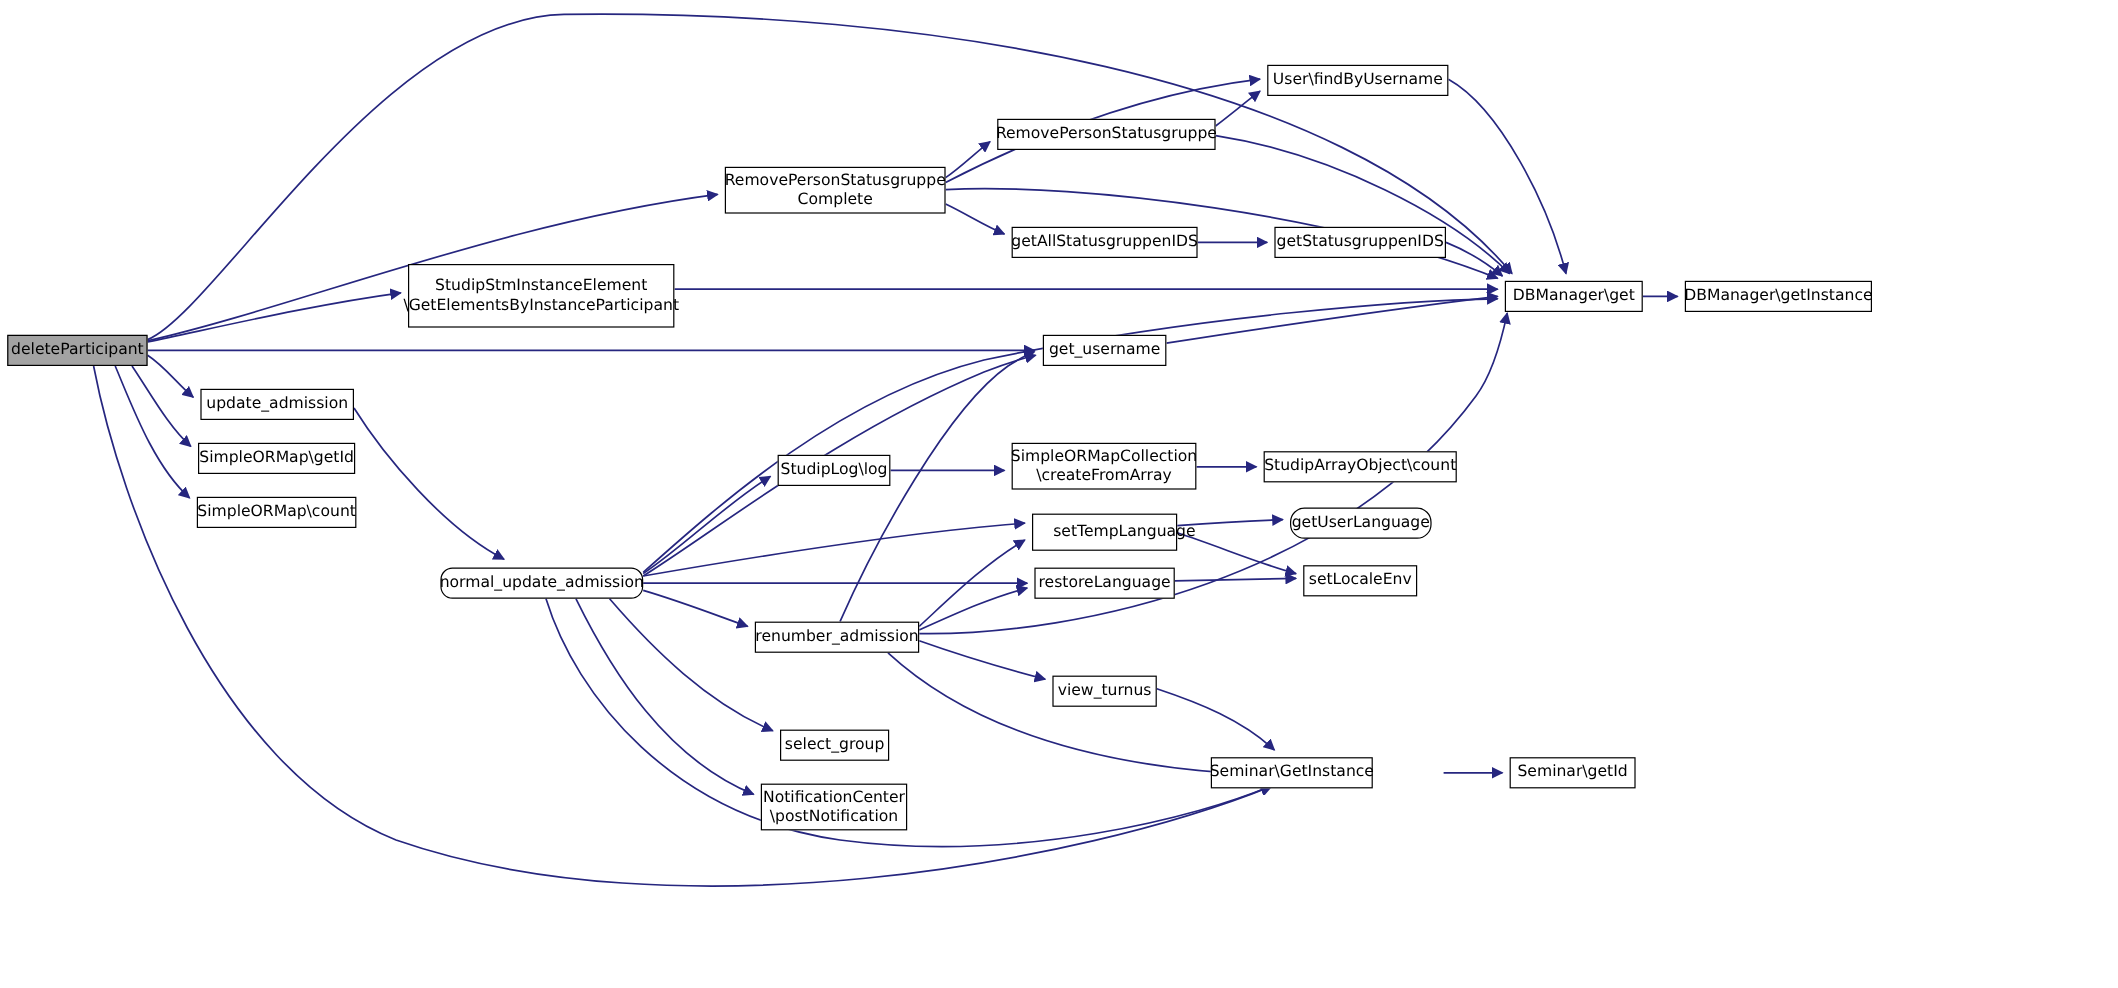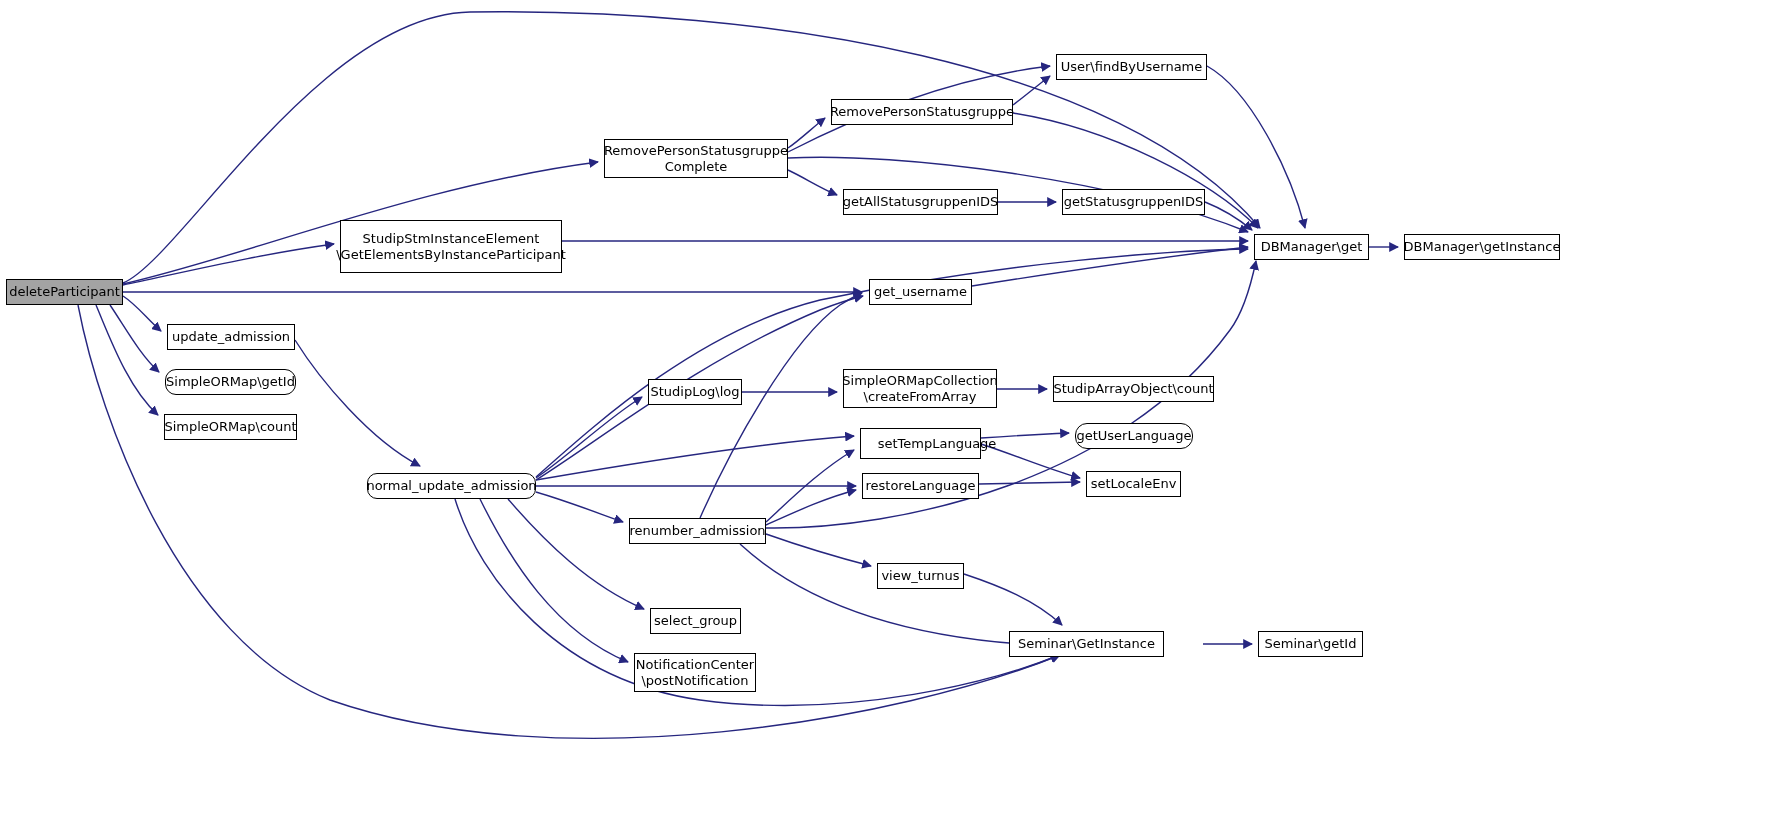--- a/index.html
+++ b/index.html
@@ -100,21 +100,21 @@
         <path d="M766,525 C795,512 825,498 856,490" marker-end="url(#arrow)"></path>
         <path d="M766,534 C800,546 840,558 871,566" marker-end="url(#arrow)"></path>
         <path d="M740,544 C790,590 880,640 1059,646" marker-end="url(#arrow)"></path>
         <path d="M964,574 C1000,586 1035,600 1062,625" marker-end="url(#arrow)"></path>
         <path d="M1203,644 L1252,644" marker-end="url(#arrow)"></path>
       </g>
   </svg>
   <div id="node-layer">
       <div class="node root" style="left: 6px; top: 279px; width: 117px; height: 26px;">deleteParticipant</div>
       <div class="node" style="left: 167px; top: 324px; width: 128px; height: 26px;">update_admission</div>
-      <div class="node" style="left: 165px; top: 369px; width: 131px; height: 26px; border-radius: 11px;">SimpleORMap\getId</div>
+      <div class="node" style="left: 165px; top: 369px; width: 131px; height: 26px;">SimpleORMap\getId</div>
       <div class="node" style="left: 164px; top: 414px; width: 133px; height: 26px;">SimpleORMap\count</div>
       <div class="node thick" style="left: 340px; top: 220px; width: 222px; height: 53px;">StudipStmInstanceElement
 \GetElementsByInstanceParticipant</div>
       <div class="node thick" style="left: 604px; top: 139px; width: 184px; height: 39px;">RemovePersonStatusgruppe
 Complete</div>
       <div class="node" style="left: 831px; top: 99px; width: 182px; height: 26px;">RemovePersonStatusgruppe</div>
       <div class="node" style="left: 1056px; top: 54px; width: 151px; height: 26px;">User\findByUsername</div>
       <div class="node" style="left: 843px; top: 189px; width: 155px; height: 26px;">getAllStatusgruppenIDS</div>
       <div class="node" style="left: 1062px; top: 189px; width: 143px; height: 26px;">getStatusgruppenIDS</div>
       <div class="node" style="left: 1254px; top: 234px; width: 115px; height: 26px;">DBManager\get</div>
@@ -127,16 +127,16 @@
       <div class="node" style="left: 1053px; top: 376px; width: 161px; height: 26px;">StudipArrayObject\count</div>
       <div class="node" style="left: 860px; top: 428px; width: 121px; height: 31px; padding-left: 33px;">setTempLanguage</div>
       <div class="node" style="left: 1075px; top: 423px; width: 118px; height: 26px; border-radius: 12px;">getUserLanguage</div>
       <div class="node" style="left: 862px; top: 473px; width: 117px; height: 26px;">restoreLanguage</div>
       <div class="node" style="left: 1086px; top: 471px; width: 95px; height: 26px;">setLocaleEnv</div>
       <div class="node" style="left: 629px; top: 518px; width: 137px; height: 26px;">renumber_admission</div>
       <div class="node" style="left: 877px; top: 563px; width: 87px; height: 26px;">view_turnus</div>
       <div class="node" style="left: 650px; top: 608px; width: 91px; height: 26px;">select_group</div>
       <div class="node thick" style="left: 634px; top: 653px; width: 122px; height: 39px;">NotificationCenter
 \postNotification</div>
-      <div class="node" style="left: 1009px; top: 631px; width: 155px; height: 26px;">Seminar\GetInstance</div>
+      <div class="node" style="left: 1009px; top: 631px; width: 135px; height: 26px;">Seminar\GetInstance</div>
       <div class="node" style="left: 1258px; top: 631px; width: 105px; height: 26px;">Seminar\getId</div>
     </div>
 </div>
 
 </body></html>

